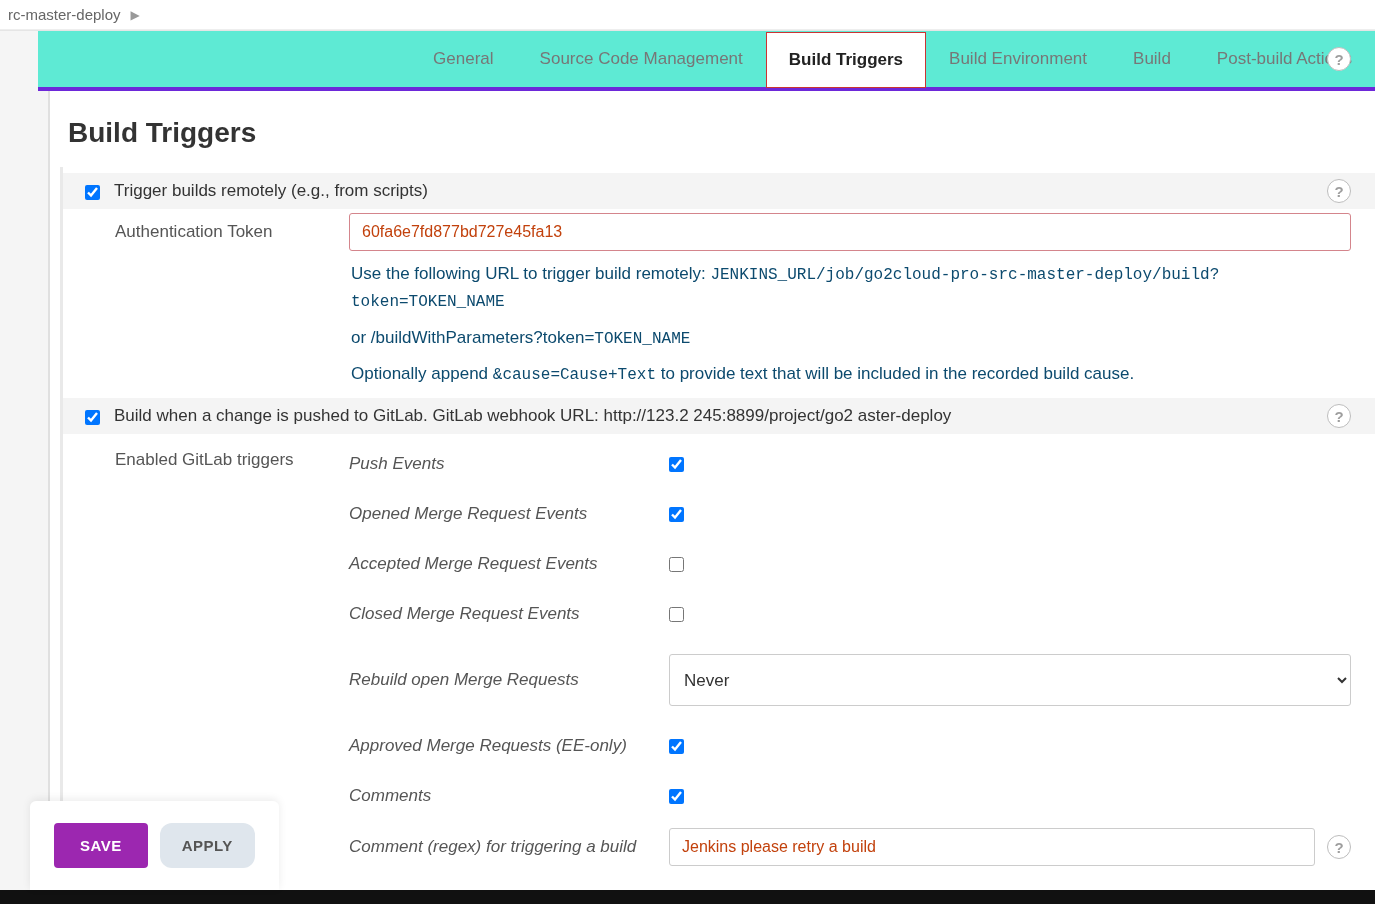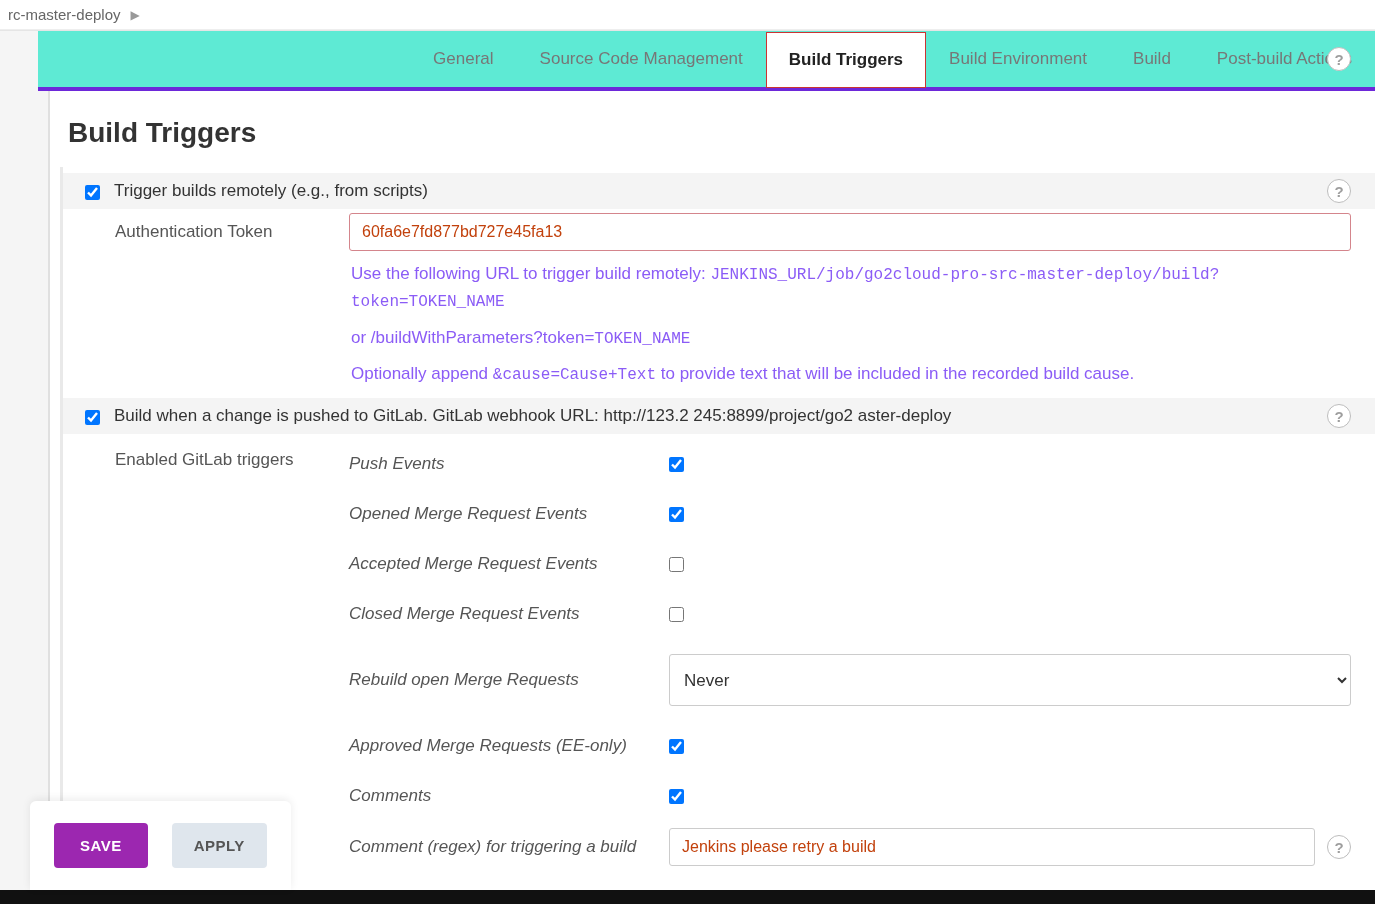--- a/index.html
+++ b/index.html
@@ -123,21 +123,21 @@
       padding: 0 12px;
       font-size: 16px;
       color: #c2410c;
       font-family: inherit;
     }
     .token-input {
       border: 1px solid #d4858c;
     }
     .hint {
       padding: 6px 25px 4px 288px;
-      color: #8b5cf6;
+      color: #0c4a6e;
       font-size: 17px;
       line-height: 1.55;
     }
     .hint .mono { font-family: "Courier New", monospace; font-size: 16px; }
     .gitlab-triggers {
       display: flex;
       padding: 12px 24px 4px 52px;
     }
     .gitlab-left {
       width: 234px;
@@ -192,42 +192,42 @@
     }
     .float-actions {
       position: fixed;
       left: 30px;
       bottom: 14px;
       background: #fff;
       border-radius: 6px 6px 0 0;
       box-shadow: 0 -2px 8px rgba(0,0,0,0.08);
       padding: 22px 24px;
       display: flex;
-      gap: 24px;
+      gap: 12px;
       z-index: 100;
     }
     .btn-save {
       background: #9c27b0;
       color: #fff;
       border: none;
       font-weight: 700;
       font-size: 15px;
       padding: 14px 26px;
       border-radius: 4px;
       letter-spacing: 0.5px;
       cursor: pointer;
     }
     .btn-apply {
       background: #dfe6ed;
       color: #555;
       border: none;
       font-weight: 700;
       font-size: 15px;
       padding: 14px 22px;
-      border-radius: 4px;
+      border-radius: 12px;
       letter-spacing: 0.5px;
       cursor: pointer;
     }
     .bottom-bar {
       position: fixed;
       left: 0; right: 0; bottom: 0;
       height: 14px;
       background: #111;
     }
   </style>

